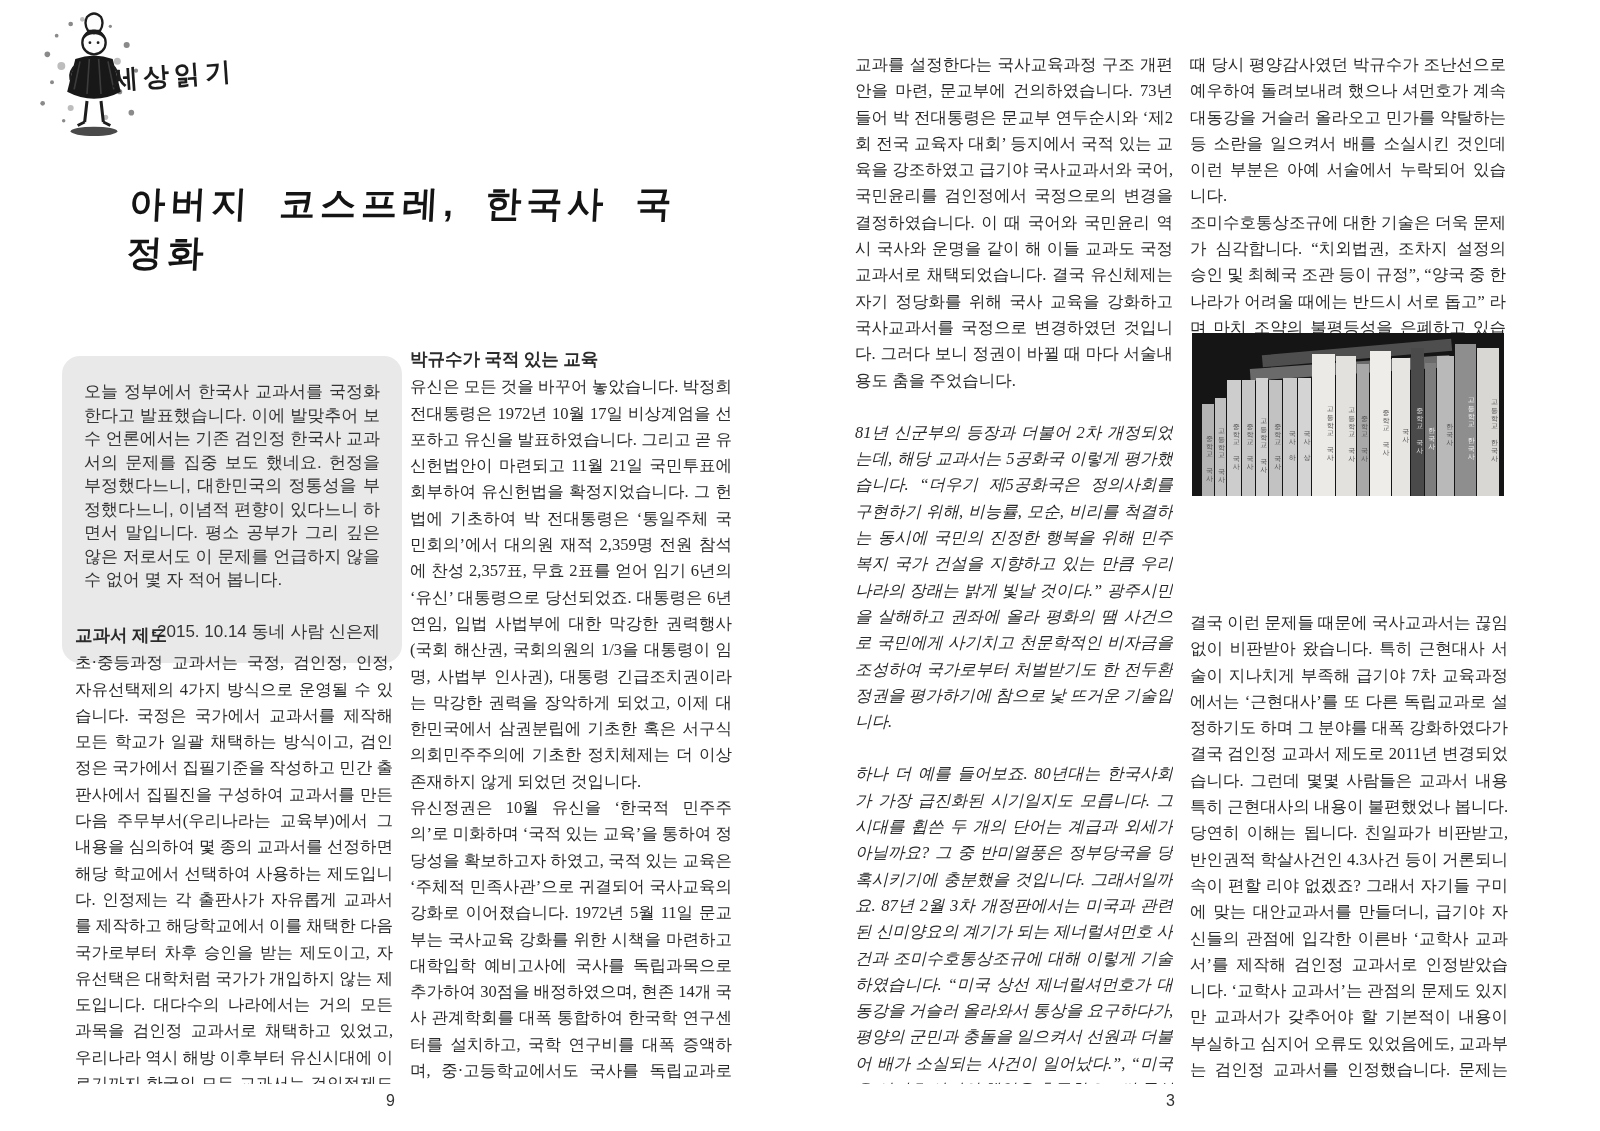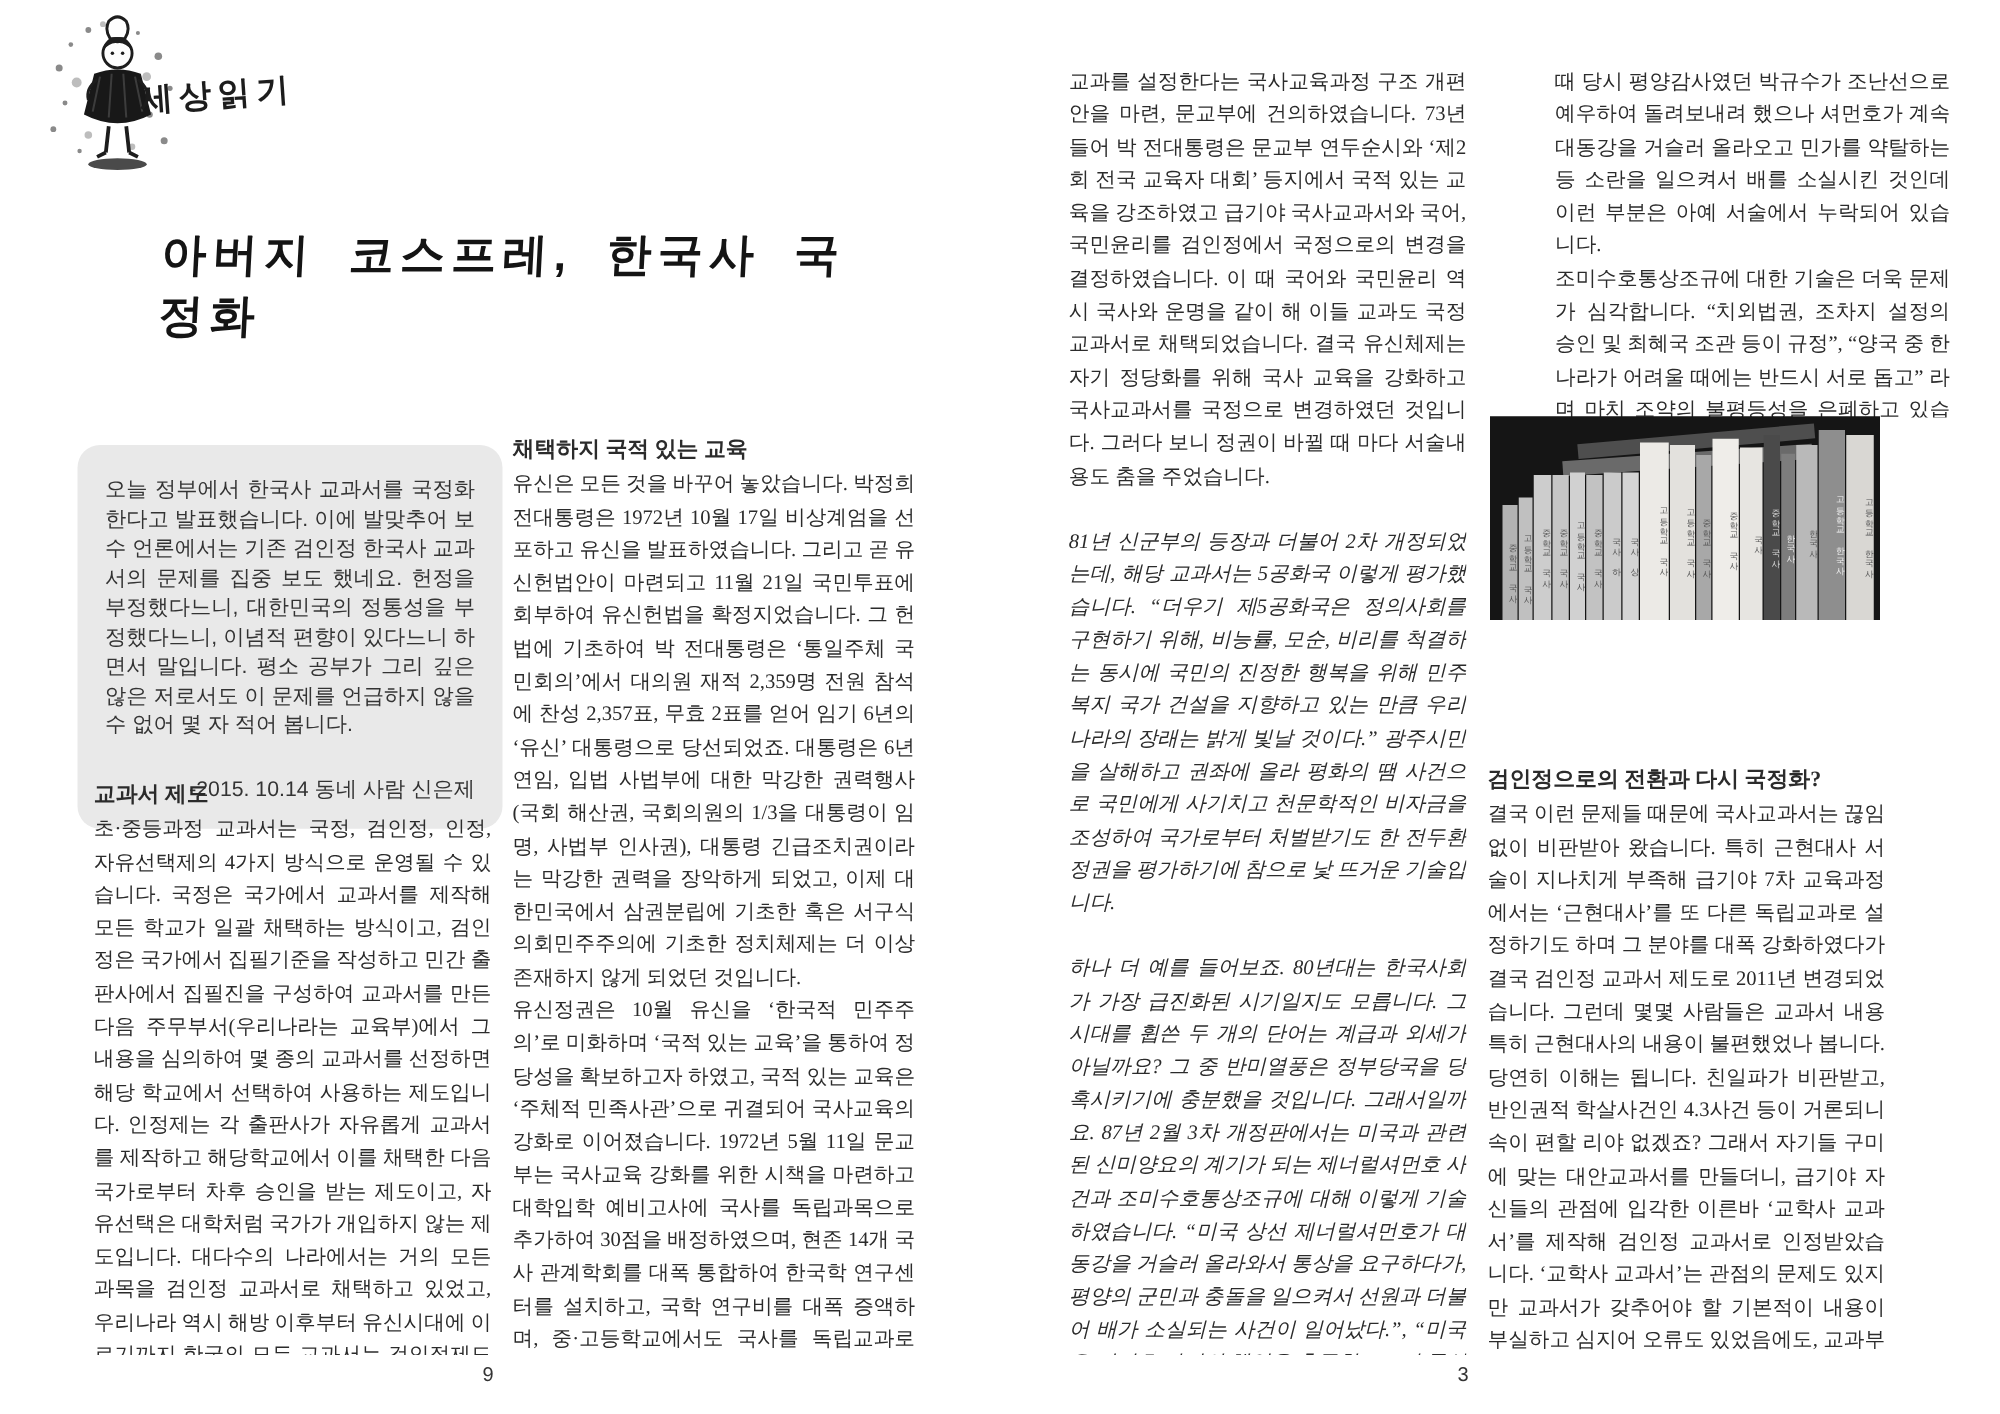--- a/index.html
+++ b/index.html
@@ -33,21 +33,21 @@
     position:absolute;left:62px;top:356px;width:340px;box-sizing:border-box;
     background:#e9e9e9;border-radius:18px;padding:24px 22px 20px 22px;
     font-family:"Liberation Sans","DejaVu Sans",sans-serif;
     font-size:17px;line-height:23.5px;color:#333;text-align:justify;
   }
   #intro-signature{text-align:right;margin-top:28px;}
   
   #col1{left:75px;top:622px;width:318px;height:462px;}
   #col2{left:410px;top:346px;width:322px;height:738px;}
   #col3{left:855px;top:52px;width:318px;height:1032px;}
-  #col4{left:1244px;top:52px;width:316px;height:282px;}
+  #col4{left:1190px;top:52px;width:316px;height:282px;}
   #sec3{left:1190px;top:610px;width:318px;height:474px;}
   
   #photo{
     position:absolute;left:1192px;top:333px;width:312px;height:163px;
     background:#151515;overflow:hidden;
   }
   #books-row{
     position:absolute;left:10px;right:4px;bottom:0;height:100%;
     display:flex;align-items:flex-end;
   }
@@ -144,21 +144,21 @@
     <div>오늘 정부에서 한국사 교과서를 국정화 한다고 발표했습니다. 이에 발맞추어 보수 언론에서는 기존 검인정 한국사 교과서의 문제를 집중 보도 했네요. 헌정을 부정했다느니, 대한민국의 정통성을 부정했다느니, 이념적 편향이 있다느니 하면서 말입니다. 평소 공부가 그리 깊은 않은 저로서도 이 문제를 언급하지 않을 수 없어 몇 자 적어 봅니다.</div>
     <div id="intro-signature">-2015. 10.14 동네 사람 신은제</div>
   </div>
 
   <div id="col1" class="col">
     <div class="sec-heading">교과서 제도</div>
     <p>초·중등과정 교과서는 국정, 검인정, 인정, 자유선택제의 4가지 방식으로 운영될 수 있습니다. 국정은 국가에서 교과서를 제작해 모든 학교가 일괄 채택하는 방식이고, 검인정은 국가에서 집필기준을 작성하고 민간 출판사에서 집필진을 구성하여 교과서를 만든 다음 주무부서(우리나라는 교육부)에서 그 내용을 심의하여 몇 종의 교과서를 선정하면 해당 학교에서 선택하여 사용하는 제도입니다. 인정제는 각 출판사가 자유롭게 교과서를 제작하고 해당학교에서 이를 채택한 다음 국가로부터 차후 승인을 받는 제도이고, 자유선택은 대학처럼 국가가 개입하지 않는 제도입니다. 대다수의 나라에서는 거의 모든 과목을 검인정 교과서로 채택하고 있었고, 우리나라 역시 해방 이후부터 유신시대에 이르기까지 한국의 모든 교과서는 검인정제도를 채택해 왔습니다.</p>
   </div>
 
   <div id="col2" class="col">
-    <div class="sec-heading">채택하지 국적 있는 교육</div>
+    <div class="sec-heading">박규수가 국적 있는 교육</div>
     <p>유신은 모든 것을 바꾸어 놓았습니다. 박정희 전대통령은 1972년 10월 17일 비상계엄을 선포하고 유신을 발표하였습니다. 그리고 곧 유신헌법안이 마련되고 11월 21일 국민투표에 회부하여 유신헌법을 확정지었습니다. 그 헌법에 기초하여 박 전대통령은 ‘통일주체 국민회의’에서 대의원 재적 2,359명 전원 참석에 찬성 2,357표, 무효 2표를 얻어 임기 6년의 ‘유신’ 대통령으로 당선되었죠. 대통령은 6년 연임, 입법 사법부에 대한 막강한 권력행사(국회 해산권, 국회의원의 1/3을 대통령이 임명, 사법부 인사권), 대통령 긴급조치권이라는 막강한 권력을 장악하게 되었고, 이제 대한민국에서 삼권분립에 기초한 혹은 서구식 의회민주주의에 기초한 정치체제는 더 이상 존재하지 않게 되었던 것입니다.</p>
     <p>유신정권은 10월 유신을 ‘한국적 민주주의’로 미화하며 ‘국적 있는 교육’을 통하여 정당성을 확보하고자 하였고, 국적 있는 교육은 ‘주체적 민족사관’으로 귀결되어 국사교육의 강화로 이어졌습니다. 1972년 5월 11일 문교부는 국사교육 강화를 위한 시책을 마련하고 대학입학 예비고사에 국사를 독립과목으로 추가하여 30점을 배정하였으며, 현존 14개 국사 관계학회를 대폭 통합하여 한국학 연구센터를 설치하고, 국학 연구비를 대폭 증액하며, 중·고등학교에서도 국사를 독립교과로 하며, 국사교육 강화를 위하여 17명으로 구성된 위원회를 발족시켰습니다.</p>
 
   </div>
 
   <div id="col3" class="col">
     <p>교과를 설정한다는 국사교육과정 구조 개편안을 마련, 문교부에 건의하였습니다. 73년 들어 박 전대통령은 문교부 연두순시와 ‘제2회 전국 교육자 대회’ 등지에서 국적 있는 교육을 강조하였고 급기야 국사교과서와 국어, 국민윤리를 검인정에서 국정으로의 변경을 결정하였습니다. 이 때 국어와 국민윤리 역시 국사와 운명을 같이 해 이들 교과도 국정교과서로 채택되었습니다. 결국 유신체제는 자기 정당화를 위해 국사 교육을 강화하고 국사교과서를 국정으로 변경하였던 것입니다. 그러다 보니 정권이 바뀔 때 마다 서술내용도 춤을 주었습니다.</p>
     <p class="gap">81년 신군부의 등장과 더불어 2차 개정되었는데, 해당 교과서는 5공화국 이렇게 평가했습니다. “더우기 제5공화국은 정의사회를 구현하기 위해, 비능률, 모순, 비리를 척결하는 동시에 국민의 진정한 행복을 위해 민주 복지 국가 건설을 지향하고 있는 만큼 우리나라의 장래는 밝게 빛날 것이다.” 광주시민을 살해하고 권좌에 올라 평화의 땜 사건으로 국민에게 사기치고 천문학적인 비자금을 조성하여 국가로부터 처벌받기도 한 전두환 정권을 평가하기에 참으로 낯 뜨거운 기술입니다.</p>
     <p class="gap">하나 더 예를 들어보죠. 80년대는 한국사회가 가장 급진화된 시기일지도 모릅니다. 그 시대를 휩쓴 두 개의 단어는 계급과 외세가 아닐까요? 그 중 반미열풍은 정부당국을 당혹시키기에 충분했을 것입니다. 그래서일까요. 87년 2월 3차 개정판에서는 미국과 관련된 신미양요의 계기가 되는 제너럴셔먼호 사건과 조미수호통상조규에 대해 이렇게 기술하였습니다. “미국 상선 제너럴셔먼호가 대동강을 거슬러 올라와서 통상을 요구하다가, 평양의 군민과 충돌을 일으켜서 선원과 더불어 배가 소실되는 사건이 일어났다.”, “미국은 셔먼호 사건의 책임을 추궁함으로써 통상조약을 맺고자 5척의 군함을 보내어 강화도를 공격하는 신미양요를 일으켰다.” 마치 셔먼호 사건이 무지한 평양군민이 일으킨 것이고 이 때문에 신미양요가 발생한 것으로 기술되어 있습니다. 사실 셔먼호가 대동강을 거슬러 올라왔을</p>
   </div>
@@ -188,20 +188,19 @@
       <div class="book">중학교 국사</div>
       <div class="book">한국사</div>
       <div class="book">한국사</div>
       <div class="book">고등학교 한국사</div>
       <div class="book">고등학교 한국사</div>
     </div>
   </div>
 
 
   <div id="sec3" class="col">
-    <div class="sec-heading">검인정으로의 전환과 다시 국정화?</div>
     <p>결국 이런 문제들 때문에 국사교과서는 끊임없이 비판받아 왔습니다. 특히 근현대사 서술이 지나치게 부족해 급기야 7차 교육과정에서는 ‘근현대사’를 또 다른 독립교과로 설정하기도 하며 그 분야를 대폭 강화하였다가 결국 검인정 교과서 제도로 2011년 변경되었습니다. 그런데 몇몇 사람들은 교과서 내용 특히 근현대사의 내용이 불편했었나 봅니다. 당연히 이해는 됩니다. 친일파가 비판받고, 반인권적 학살사건인 4.3사건 등이 거론되니 속이 편할 리야 없겠죠? 그래서 자기들 구미에 맞는 대안교과서를 만들더니, 급기야 자신들의 관점에 입각한 이른바 ‘교학사 교과서’를 제작해 검인정 교과서로 인정받았습니다. ‘교학사 교과서’는 관점의 문제도 있지만 교과서가 갖추어야 할 기본적이 내용이 부실하고 심지어 오류도 있었음에도, 교과부는 검인정 교과서를 인정했습니다. 문제는 일선학교에서 이 교과서를 채택하지 않았다는 점입니다.</p>
   </div>
 
   <div id="page-num-left" class="page-num">9</div>
   <div id="page-num-right" class="page-num">3</div>
 
 </div>
 
 </body></html>

